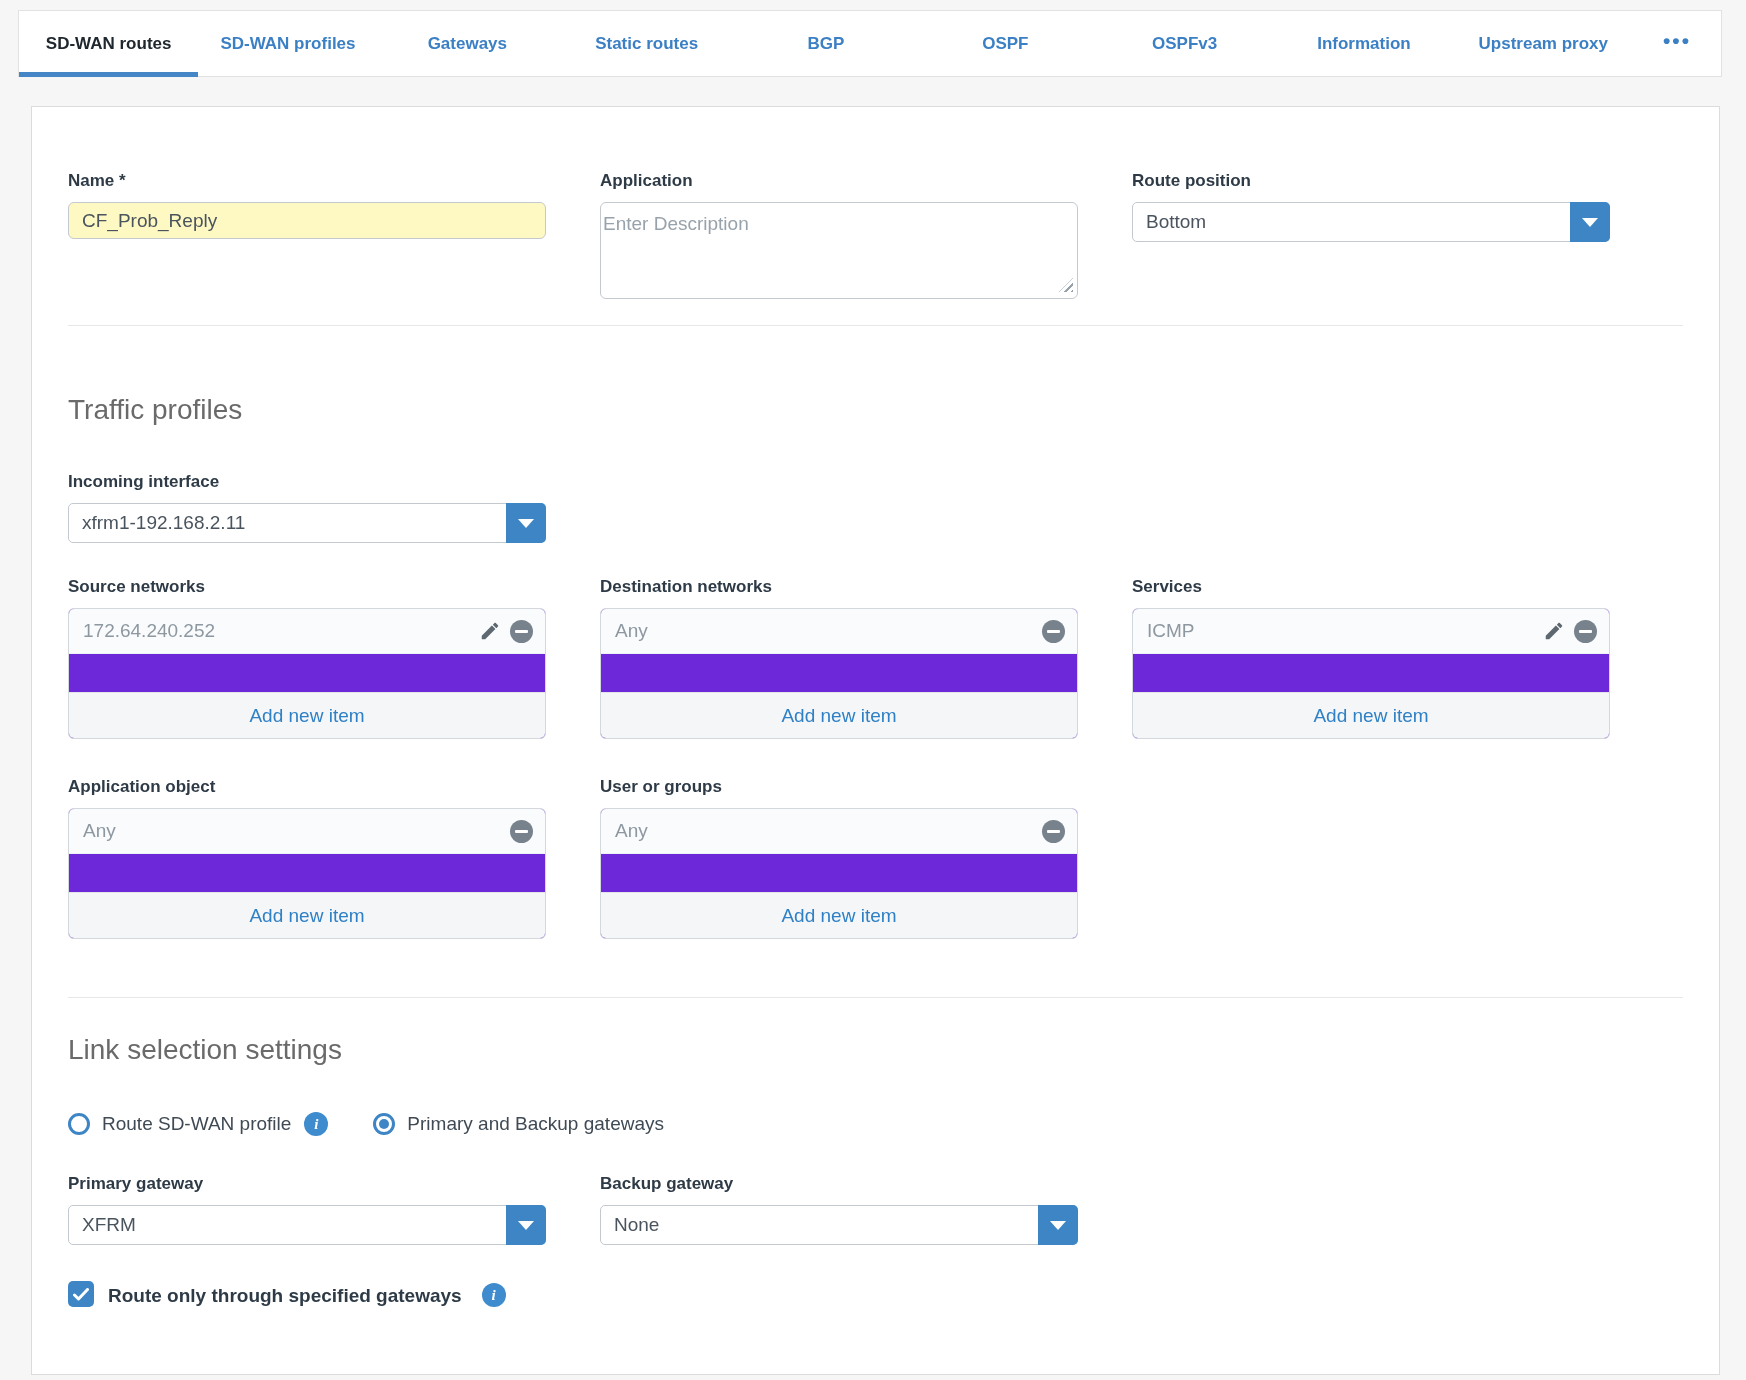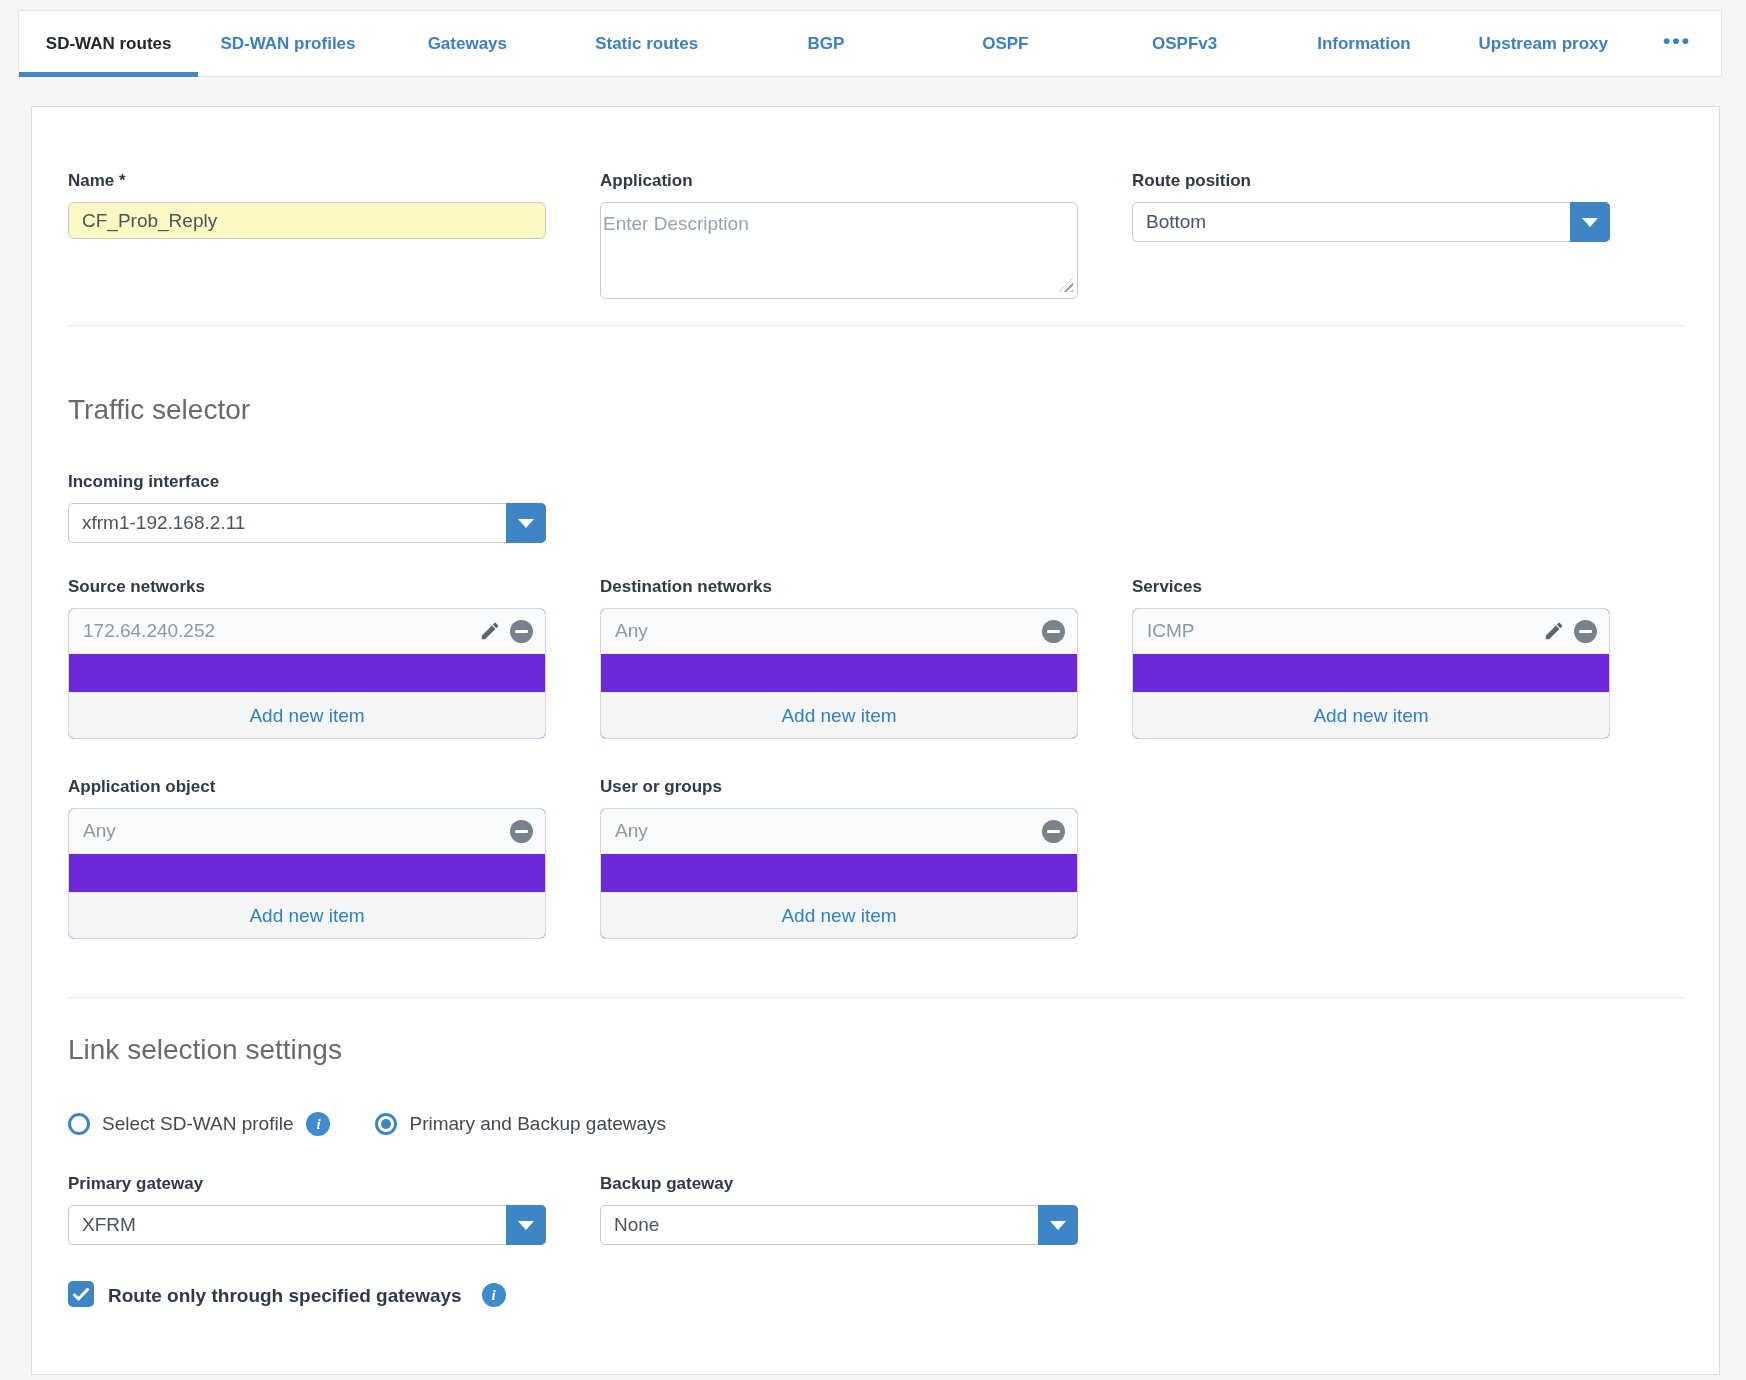--- a/index.html
+++ b/index.html
@@ -122,21 +122,21 @@
         <span>Bottom</span>
         <span class="btn">
             <span class="caret"></span>
           </span>
       </div>
     </div>
   </div>
 
   <div class="hr" style="margin-top:26px;"></div>
 
-  <h2 class="section-title" style="margin-top:68px;">Traffic selector</h2>
+  <h2 class="section-title" style="margin-top:68px;">Traffic profiles</h2>
 
   <div class="grid3" style="margin-top:46px;">
     <div>
       <div class="field-label">Incoming interface</div>
       <div class="select">
         <span>xfrm1-192.168.2.11</span>
         <span class="btn">
             <span class="caret"></span>
           </span>
       </div>
@@ -212,21 +212,21 @@
     <div></div>
   </div>
 
   <div class="hr" style="margin-top:58px;"></div>
 
   <h2 class="section-title" style="margin-top:36px;">Link selection settings</h2>
 
   <div class="radio-line" style="margin-top:46px;">
     <div class="radio-group">
       <span class="radio"></span>
-      <span class="radio-label">Select SD-WAN profile</span>
+      <span class="radio-label">Route SD-WAN profile</span>
     </div>
     <span class="info" style="margin-left:13px;">i</span>
     <div class="radio-group" style="margin-left:45px;">
       <span class="radio checked"></span>
       <span class="radio-label">Primary and Backup gateways</span>
     </div>
   </div>
 
   <div class="grid3" style="margin-top:38px;">
     <div>

